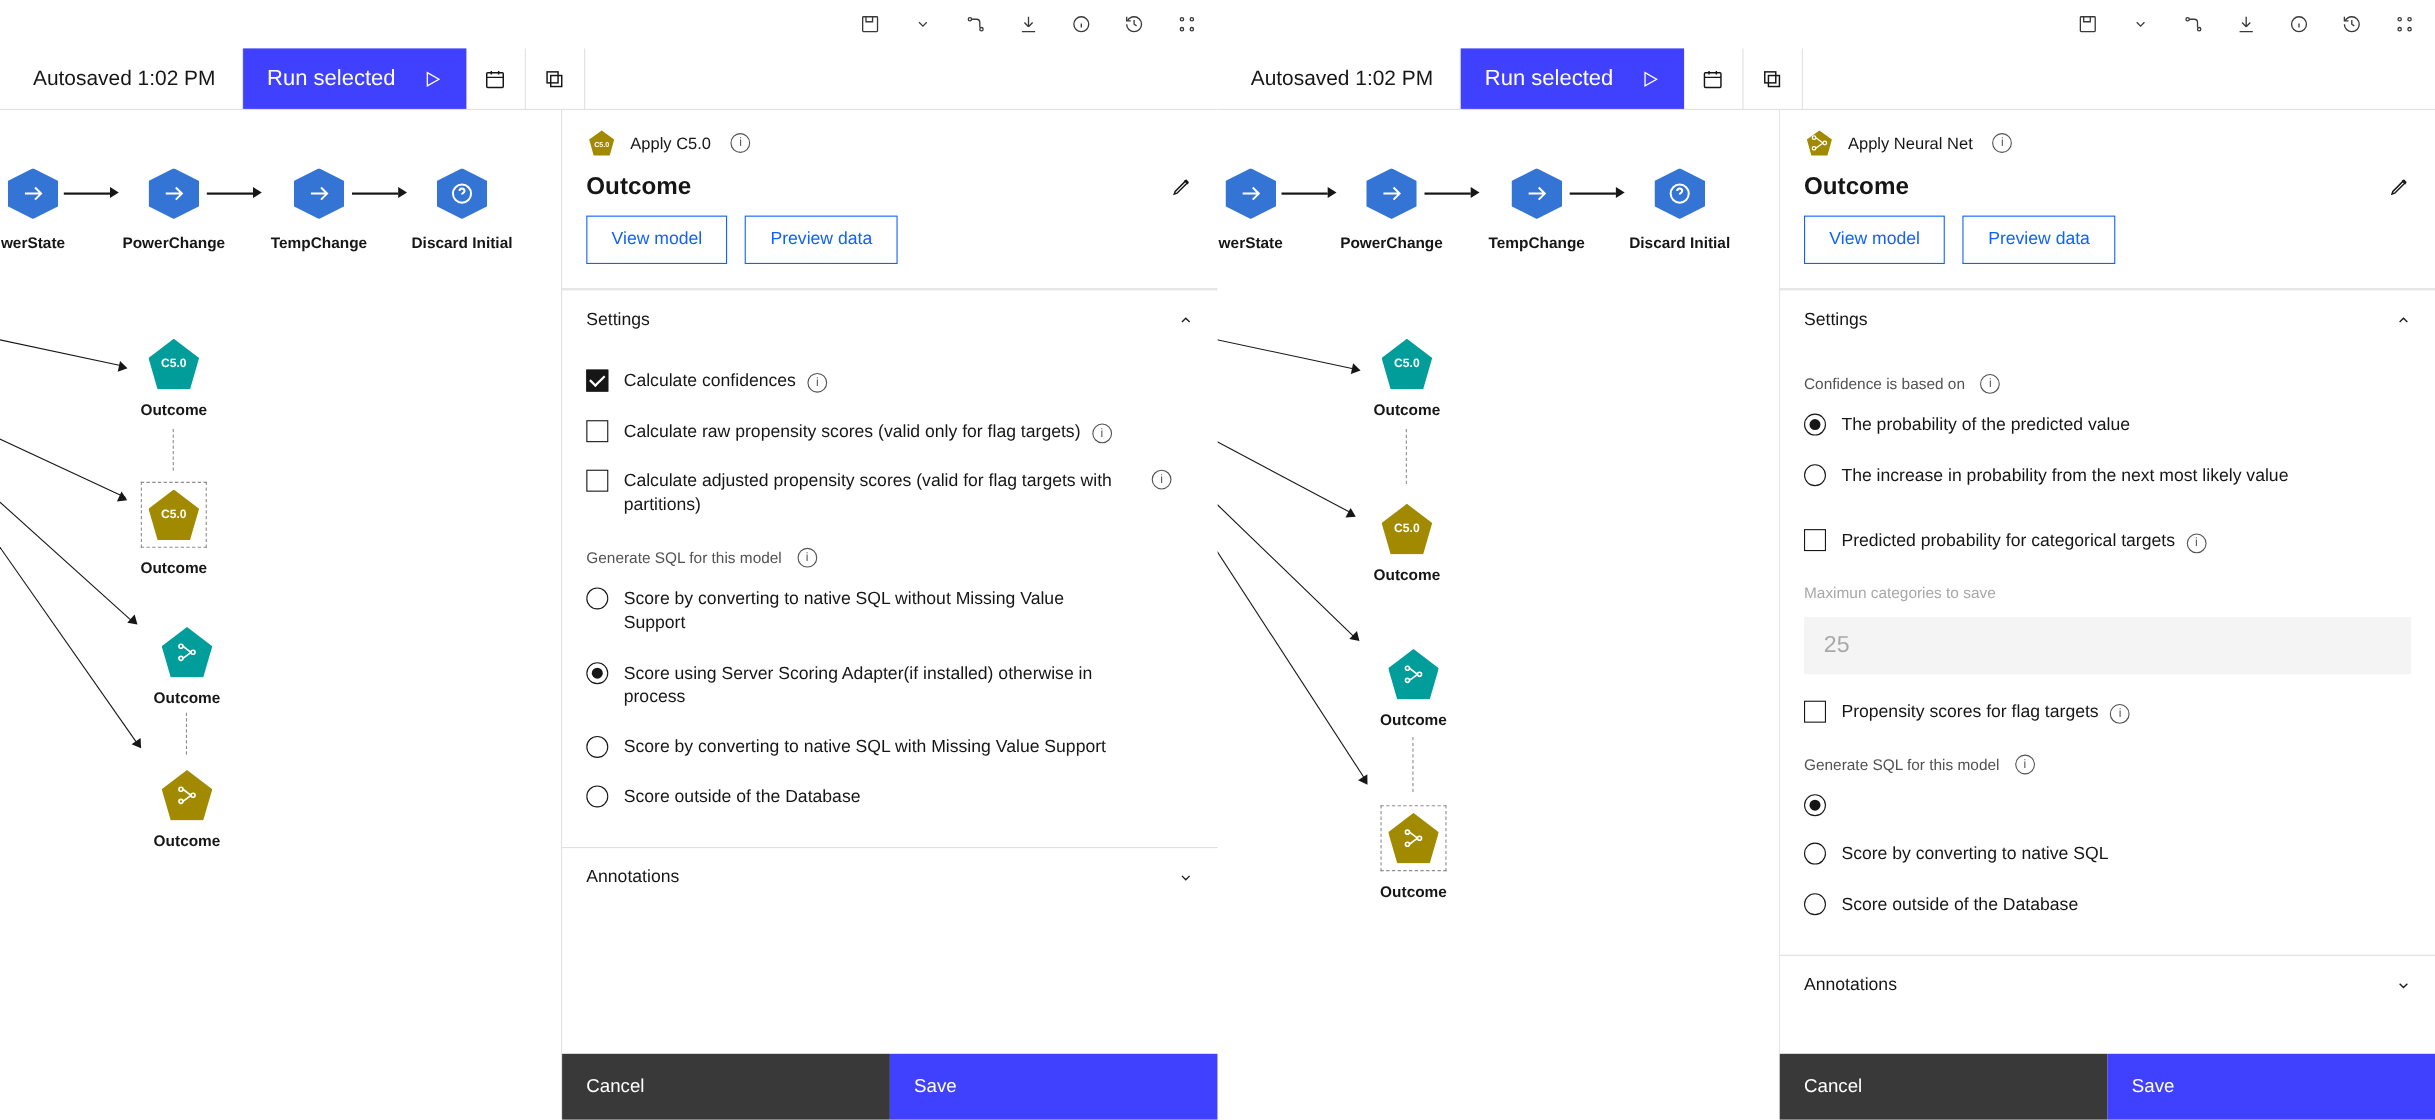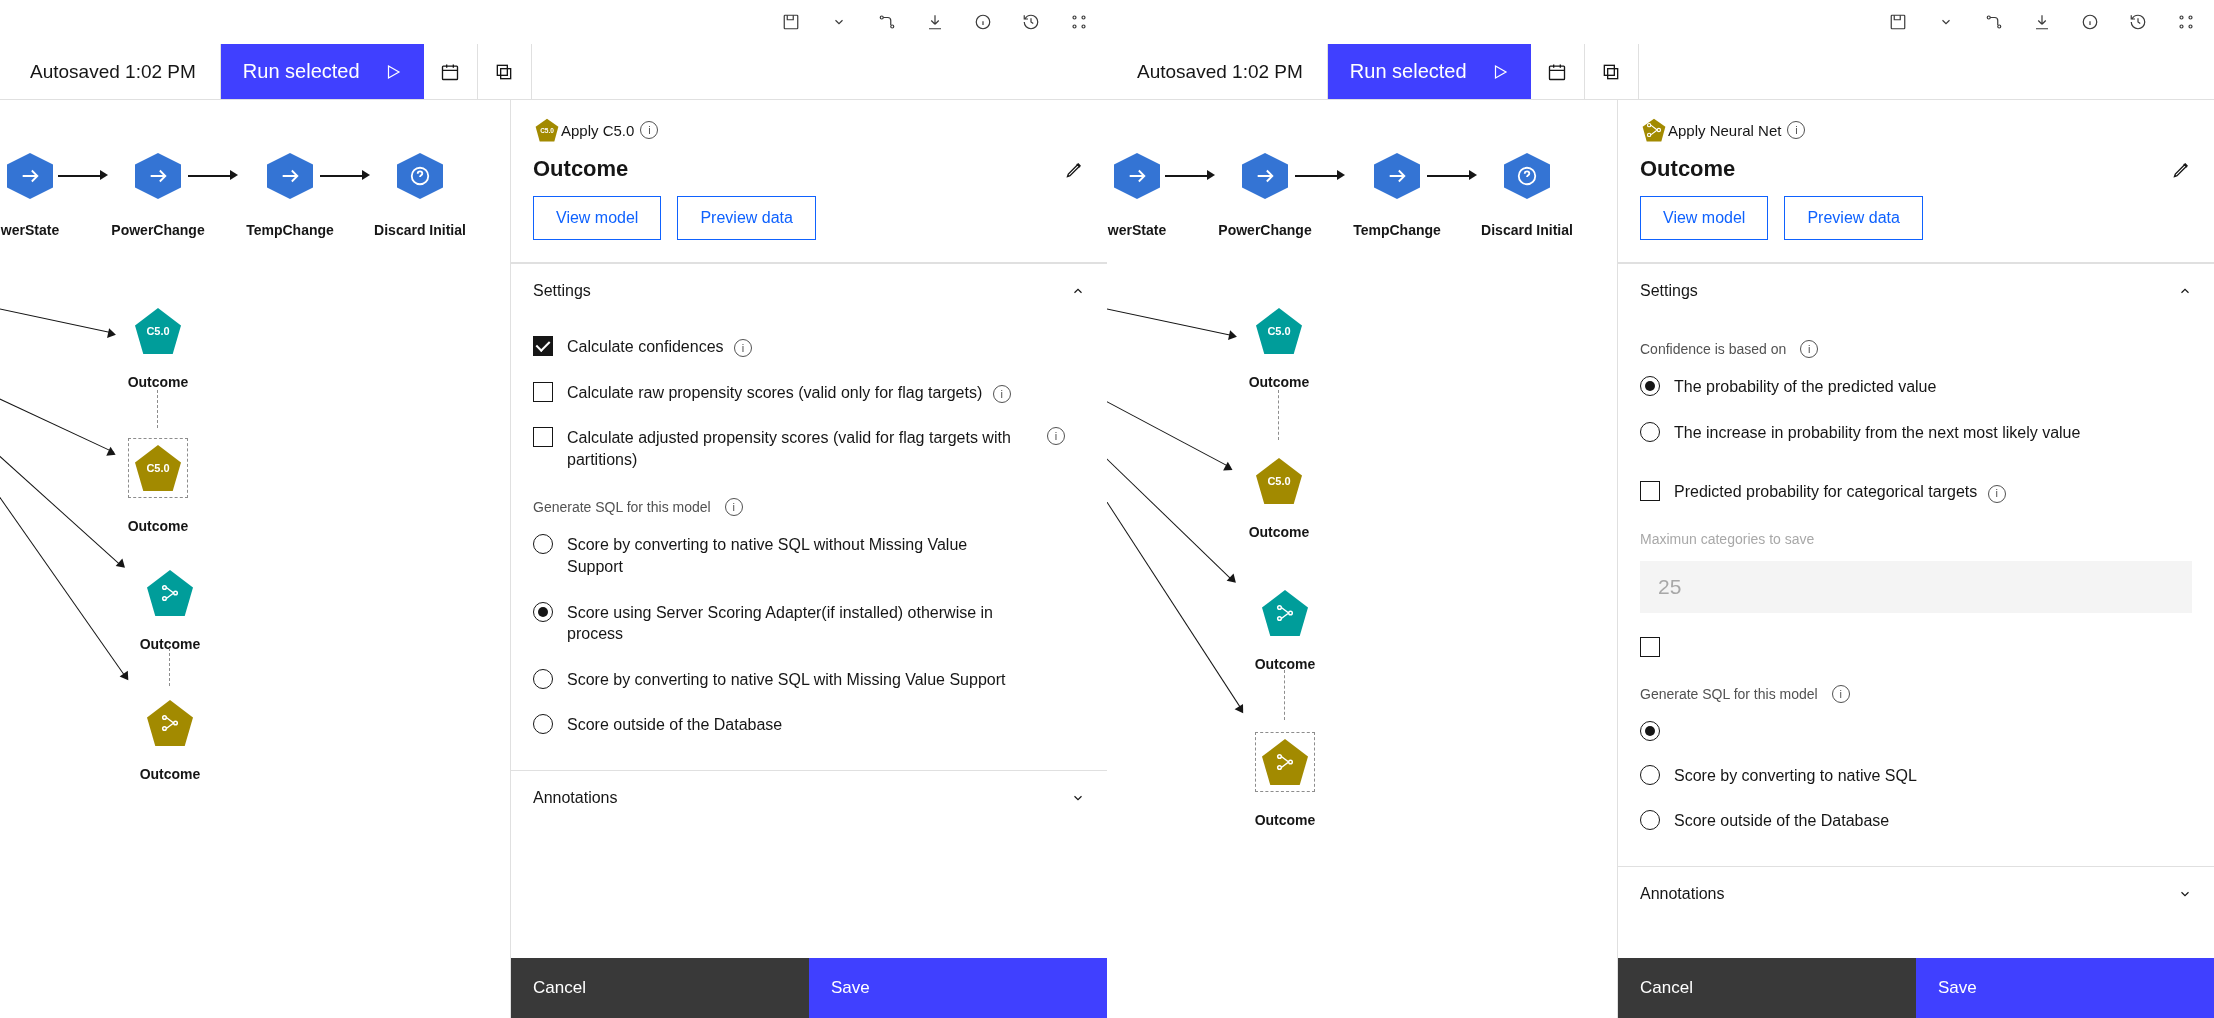--- a/index.html
+++ b/index.html
@@ -16,23 +16,23 @@
   .body{flex:1;display:flex;min-height:0}
   .canvas{flex:1;position:relative;background:#fff}
   .node{position:absolute;display:flex;flex-direction:column;align-items:center;width:120px}
   .hexwrap{width:52px;height:52px;position:relative;display:flex;align-items:center;justify-content:center}
   .hex{width:46px;height:46px;background:#3474d4;color:#fff;display:flex;align-items:center;justify-content:center;clip-path:polygon(50% 0,100% 25%,100% 75%,50% 100%,0 75%,0 25%)}
   .hex.q{background:#3474d4}
   .pent{width:46px;height:46px;color:#fff;display:flex;align-items:center;justify-content:center;clip-path:polygon(50% 0,100% 38%,82% 100%,18% 100%,0 38%)}
   .pent.teal{background:#009d9a}
   .pent.gold{background:#a28a00}
   .dashbox{border:1.5px dashed #8d8d8d;padding:6px}
-  .nlabel{margin-top:20px;font-size:14px;color:#161616;text-align:center;font-weight:600}
+  .nlabel{margin-top:10px;font-size:14px;color:#161616;text-align:center;font-weight:600}
   .panel{width:597px;display:flex;flex-direction:column;border-left:1px solid #e0e0e0;background:#fff}
-  .phead{display:flex;align-items:center;padding:16px 22px 6px 22px}
+  .phead{display:flex;align-items:center;gap:12px;padding:16px 22px 6px 22px}
   .badge{width:28px;height:28px;display:flex;align-items:center;justify-content:center}
   .ptitle{font-size:15px;color:#161616}
   .ohead{display:flex;align-items:center;justify-content:space-between;padding:6px 22px 14px 22px}
   .ohead h2{font-size:22px;font-weight:600}
   .btnrow{display:flex;gap:16px;padding:0 22px 22px 22px;border-bottom:1px solid #e0e0e0}
   .obtn{color:#0f62fe;border:1px solid #0f62fe;background:#fff;padding:12px 22px;font-size:16px;cursor:pointer}
   .section{border-top:1px solid #e0e0e0}
   .section:first-of-type{border-top:none}
   .shead{display:flex;align-items:center;justify-content:space-between;padding:18px 22px;font-size:16px;cursor:pointer}
   .sbody{padding:6px 22px 22px 22px}
@@ -543,20 +543,21 @@
 
             <div class="row" style="margin-top:14px">
                 <div class="cb"></div>
                 <div class="lbl"><span>Predicted probability for categorical targets</span> <span class="info">i</span></div>
               </div>
             <div class="subhd" style="color:#a8a8a8">Maximun categories to save</div>
             <div class="dinput">25</div>
 
             <div class="row">
                 <div class="cb"></div>
+                <div class="lbl"><span>Propensity scores for flag targets</span> <span class="info">i</span></div>
               </div>
 
             <div class="subhd">
                 <span>Generate SQL for this model</span> 
                 <span class="info">i</span>
               </div>
             <div class="row">
                 <div class="rb on"></div>
               </div>
             <div class="row">

